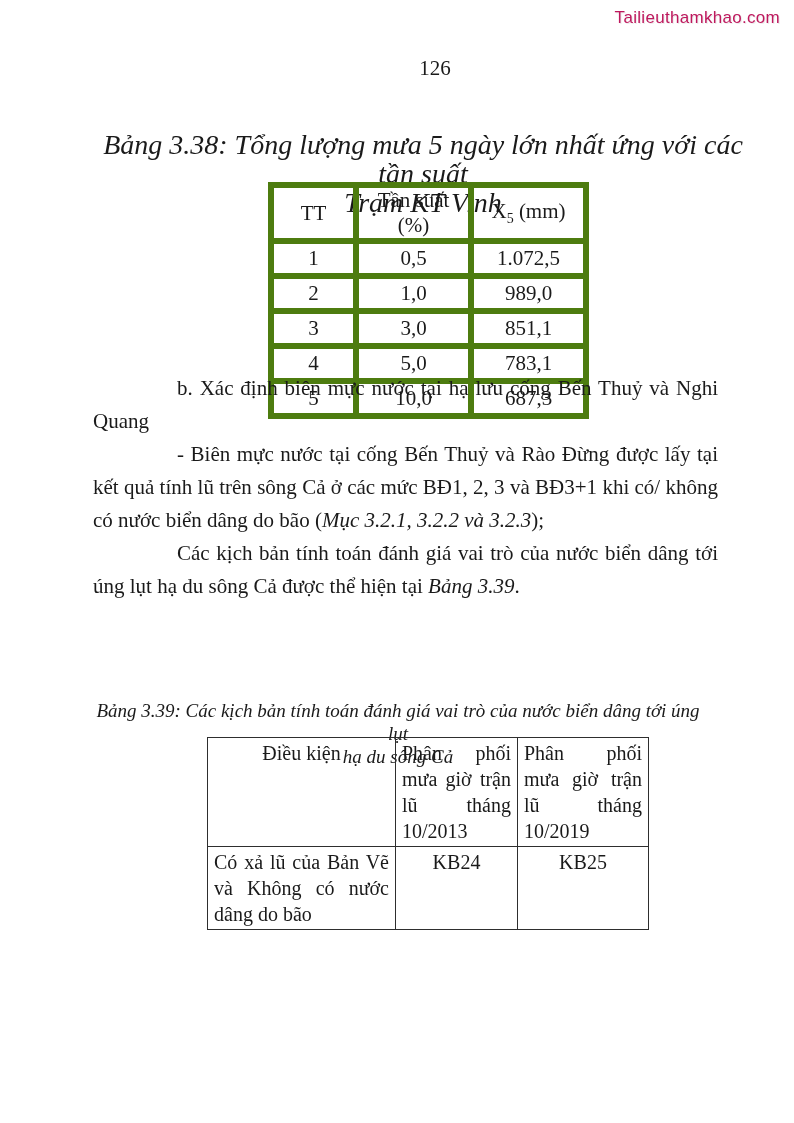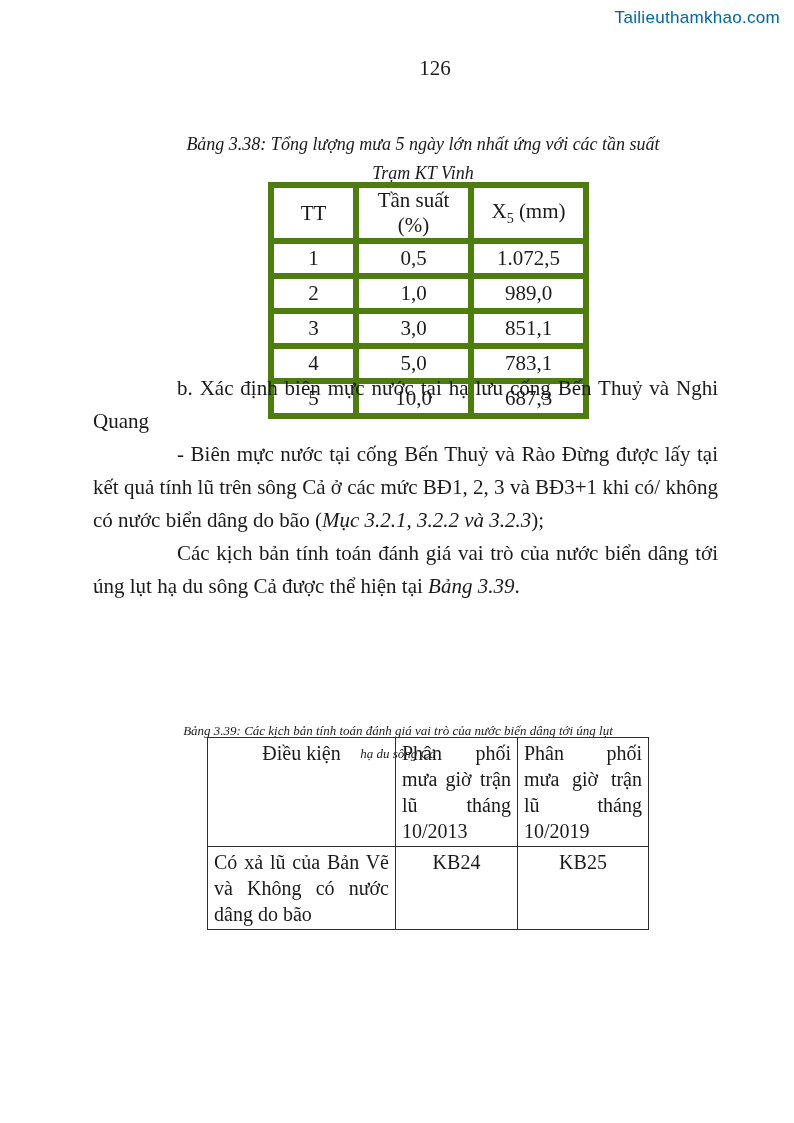--- a/index.html
+++ b/index.html
@@ -11,40 +11,40 @@
     font-family: "Liberation Serif", "DejaVu Serif", serif;
     color: #1a1a1a;
     overflow: hidden;
   }
   .watermark {
     position: absolute;
     top: 8px;
     right: 14px;
     font-family: "Liberation Sans", "DejaVu Sans", sans-serif;
     font-size: 17px;
-    color: #0369a1;
+    color: #be185d;
     text-shadow: 1px 1px 0 #ececec;
     letter-spacing: 0.3px;
   }
   .page-number {
     position: absolute;
     top: 56px;
     left: 385px;
     width: 100px;
     text-align: center;
     font-size: 21px;
   }
   .caption-t1 {
     position: absolute;
     top: 130px;
     left: 93px;
     width: 660px;
     text-align: center;
     font-style: italic;
-    font-size: 18px;
+    font-size: 28px;
     line-height: 29px;
   }
   .rain-table {
     position: absolute;
     top: 182px;
     left: 268px;
     border-collapse: collapse;
     table-layout: fixed;
     font-size: 21px;
   }
@@ -65,26 +65,26 @@
     line-height: 33px;
     text-align: justify;
   }
   .body-paragraphs p {
     margin: 0;
     text-indent: 84px;
   }
   .body-paragraphs em { font-style: italic; }
   .caption-t2 {
     position: absolute;
-    top: 719px;
+    top: 699px;
     left: 88px;
     width: 620px;
     text-align: center;
     font-style: italic;
-    font-size: 13px;
+    font-size: 19px;
     line-height: 23px;
   }
   .scenario-table {
     position: absolute;
     top: 737px;
     left: 207px;
     border-collapse: collapse;
     table-layout: fixed;
     font-size: 20px;
     line-height: 26px;

